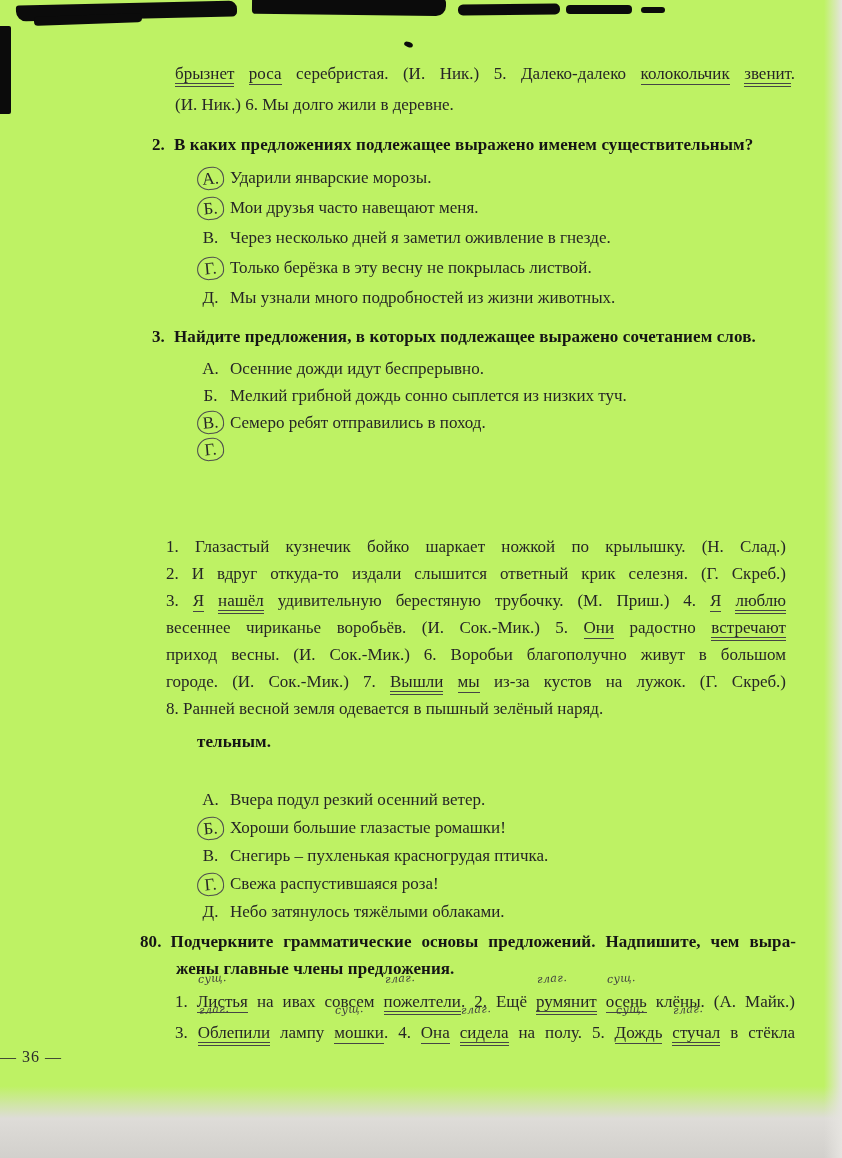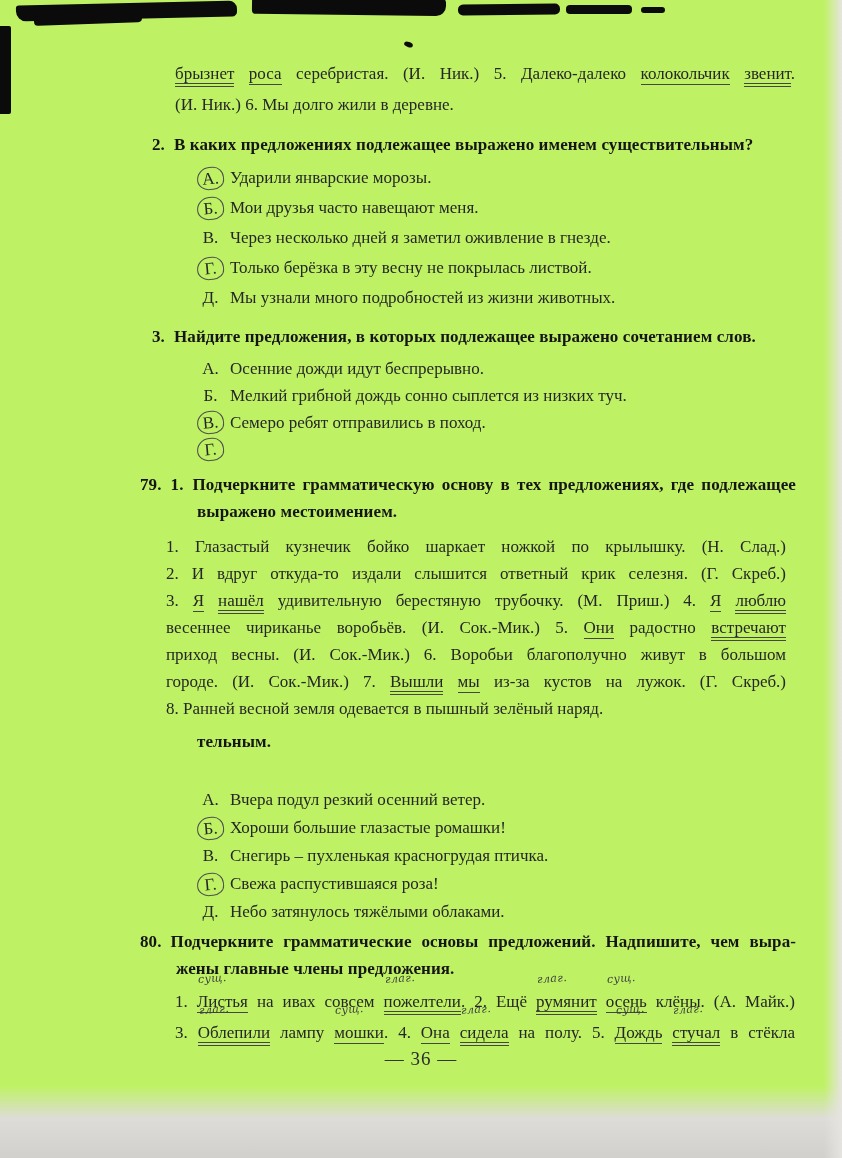--- a/index.html
+++ b/index.html
@@ -56,21 +56,21 @@
   .bottom-shade {
     position:absolute; left:0; top:1086px; width:842px; height:72px;
     background:linear-gradient(180deg, rgba(216,214,210,0) 0%, #dedcd8 45%, #d2d0cc 100%);
   }
   .right-shade {
     position:absolute; top:0; left:824px; width:18px; height:1158px;
     background:linear-gradient(90deg, rgba(230,228,224,0), #e6e4e0);
   }
   .footer {
     position:absolute; top:1048px; left:0; width:842px;
-    text-align:center; font-size:19px; color:#2c2c2c; letter-spacing:1px;
+    font-size:16px; color:#2c2c2c; letter-spacing:1px;
   }
 </style>
 </head>
 <body>
 
 <div class="page">
 
   <div class="art" style="left:16px;top:3px;width:221px;height:16px;transform:rotate(-1.3deg);border-radius:3px 8px 5px 10px;"></div>
   <div class="art" style="left:34px;top:15px;width:108px;height:9px;transform:rotate(-2deg);border-radius:4px;"></div>
   <div class="art" style="left:252px;top:-4px;width:194px;height:19px;transform:rotate(0.7deg);border-radius:2px 6px 10px 4px;"></div>
@@ -125,26 +125,20 @@
     </div>
     <div class="opt">
       <span class="letter circled">В.</span>
       <span class="opt-text">Семеро ребят отправились в поход.</span>
     </div>
     <div class="opt">
       <span class="letter circled">Г.</span>
     </div>
   </div>
 
-  <div class="b hd" style="left:140px; top:471px; width:656px;">
-    <div class="jl">
-      <span class="num">79.</span><span class="num">1.</span><span>Подчеркните грамматическую основу в тех предложениях, где подлежащее</span>
-    </div>
-    <div style="margin-left:57px;">выражено местоимением.</div>
-  </div>
 
   <div class="b para" style="left:166px; top:533px; width:620px;">
     <div class="jl"><span>1. Глазастый кузнечик бойко шаркает ножкой по крылышку. (Н. Слад.)</span></div>
     <div class="jl"><span>2. И вдруг откуда-то издали слышится ответный крик селезня. (Г. Скреб.)</span></div>
     <div class="jl"><span>3. </span><span class="u1">Я</span><span> </span><span class="u2">нашёл</span><span> удивительную берестяную трубочку. (М. Приш.) 4. </span><span class="u1">Я</span><span> </span><span class="u2">люблю</span></div>
     <div class="jl"><span>весеннее чириканье воробьёв. (И. Сок.-Мик.) 5. </span><span class="u1">Они</span><span> радостно </span><span class="u2">встречают</span></div>
     <div class="jl"><span>приход весны. (И. Сок.-Мик.) 6. Воробьи благополучно живут в большом</span></div>
     <div class="jl"><span>городе. (И. Сок.-Мик.) 7. </span><span class="u2">Вышли</span><span> </span><span class="u1">мы</span><span> из-за кустов на лужок. (Г. Скреб.)</span></div>
     <div><span>8. Ранней весной земля одевается в пышный зелёный наряд.</span></div>
   </div>

